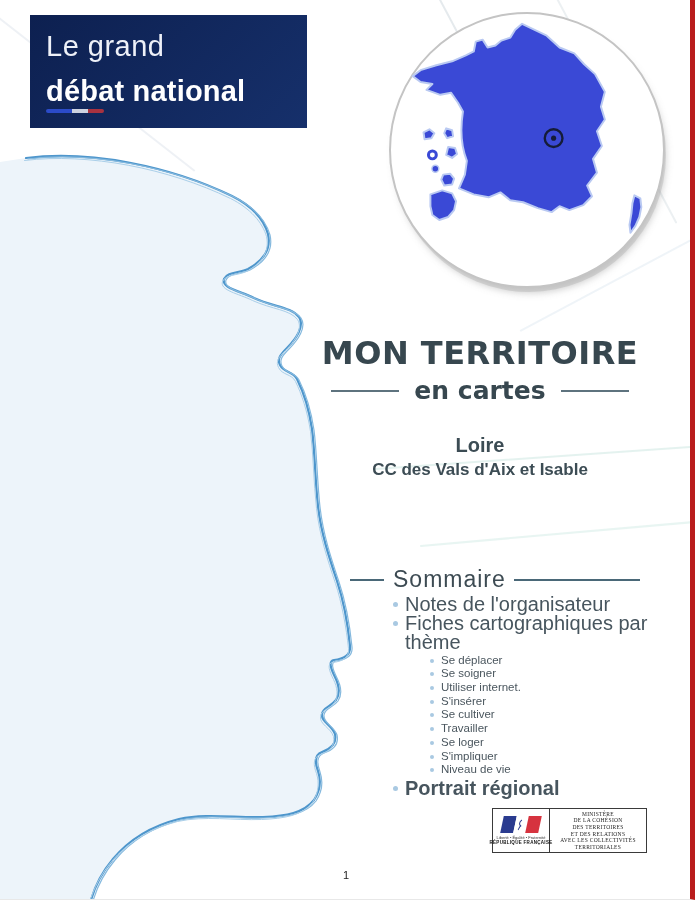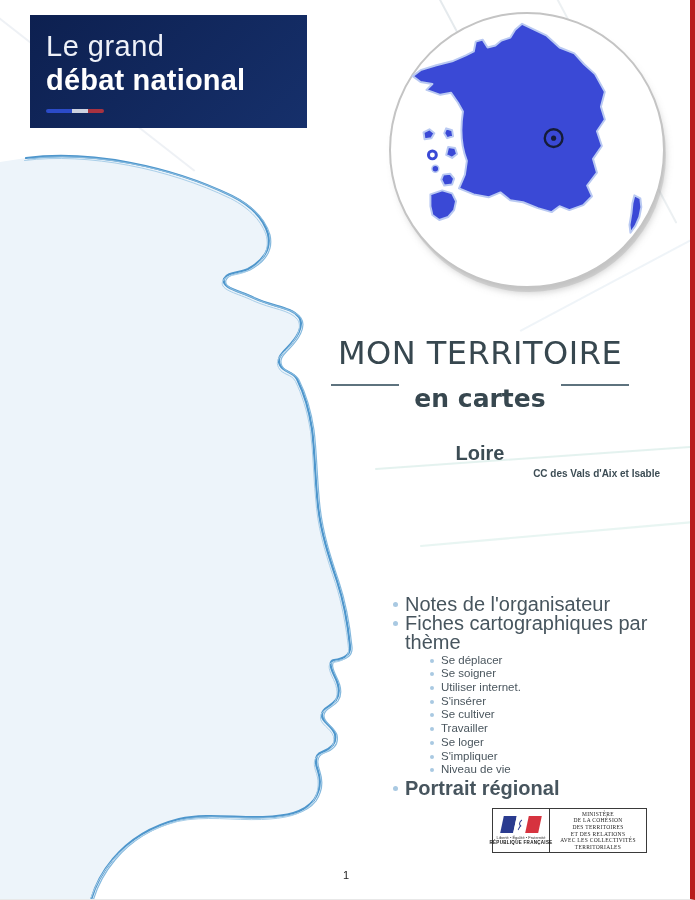--- a/index.html
+++ b/index.html
@@ -24,41 +24,41 @@
   
   .face-svg { position:absolute; left:0; top:0; }
 
   
   .logo-box {
     position:absolute; left:30px; top:15px; width:277px; height:113px;
     background:linear-gradient(135deg,#0d2050 0%,#16306b 100%);
     padding:15px 0 0 16px;
   }
   .logo-line1 { font-size:29px; font-weight:300; color:#eef1f8; letter-spacing:.5px; }
-  .logo-line2 { font-size:29px; font-weight:800; color:#ffffff; letter-spacing:.2px; margin-top:1px; }
+  .logo-line2 { font-size:29px; font-weight:800; color:#ffffff; letter-spacing:.2px; margin-top:12px; }
   .tricolor { position:absolute; left:16px; bottom:15px; width:58px; height:4px; display:flex; }
   .tricolor .b { width:45%; background:#2b4bc8; border-radius:3px 0 0 3px; }
   .tricolor .w { width:27%; background:#ccd2e0; }
   .tricolor .r { width:28%; background:#a83240; border-radius:0 3px 3px 0; }
 
   
   .medallion {
     position:absolute; left:389px; top:12px; width:276px; height:276px;
     background:#ffffff; border-radius:50%; border:2px solid #c4c4c4;
     box-shadow:2px 5px 0 -1px rgba(170,170,170,.35), 3px 7px 7px -2px rgba(120,120,120,.35);
   }
 
   
   .title-wrap { position:absolute; left:300px; top:334px; width:360px; text-align:center; color:#37474f; }
-  .title-main { font-family:"DejaVu Sans", sans-serif; font-weight:400; font-size:32px; letter-spacing:.5px; color:#37474f; }
-  .title-sub-row { display:flex; justify-content:center; margin-top:12px; }
+  .title-main { font-family:"DejaVu Sans", sans-serif; font-weight:700; font-size:32px; letter-spacing:.5px; color:#37474f; }
+  .title-sub-row { display:flex; align-items:center; justify-content:center; margin-top:4px; }
   .title-rule { width:68px; height:2px; background:#5e737e; }
   .title-sub { font-family:"DejaVu Sans", sans-serif; font-weight:700; font-size:25px; color:#37474f; margin:0 15px; }
   .territory { margin-top:29px; font-size:20px; font-weight:700; color:#3c4c54; }
-  .epci { margin-top:3px; font-size:10px; font-weight:700; color:#3c4c54;text-align:right; }
+  .epci { margin-top:3px; font-size:17px; font-weight:700; color:#3c4c54; }
 
   
   .sommaire-head { position:absolute; left:350px; top:566px; width:290px; display:flex; align-items:center; }
   .som-dash { width:34px; height:2px; background:#4a6878; }
   .som-word { font-size:23px; font-weight:300; color:#3d4b53; letter-spacing:1px; margin:0 8px 0 9px; }
   .som-line { flex:1; height:2px; background:#4a6878; }
 
   .sommaire-list { position:absolute; left:393px; top:595px; width:290px; color:#47555e; }
   .s-item { display:flex; align-items:flex-start; }
   .s-item.main { font-size:20px; line-height:19.2px; }
@@ -141,20 +141,25 @@
     <div class="title-main">MON TERRITOIRE</div>
     <div class="title-sub-row">
       <span class="title-rule"></span>
       <span class="title-sub">en cartes</span>
       <span class="title-rule"></span>
     </div>
     <div class="territory">Loire</div>
     <div class="epci">CC des Vals d'Aix et Isable</div>
   </div>
 
+  <div class="sommaire-head">
+    <span class="som-dash"></span>
+    <span class="som-word">Sommaire</span>
+    <span class="som-line"></span>
+  </div>
 
   <div class="sommaire-list">
     <div class="s-item main">
       <span class="dot"></span>
       <span>Notes de l'organisateur</span>
     </div>
     <div class="s-item main">
       <span class="dot"></span>
       <span>Fiches cartographiques par thème</span>
     </div>

